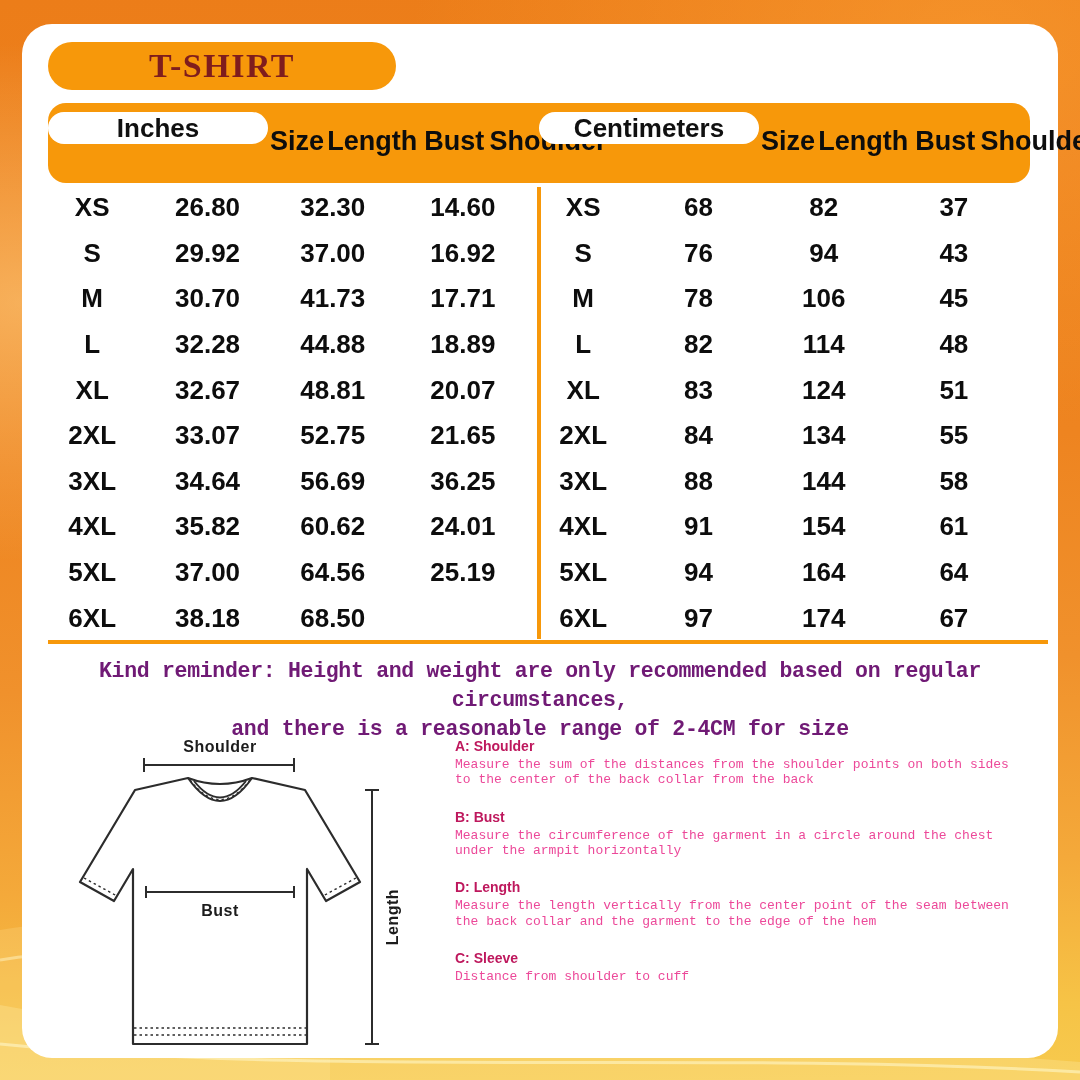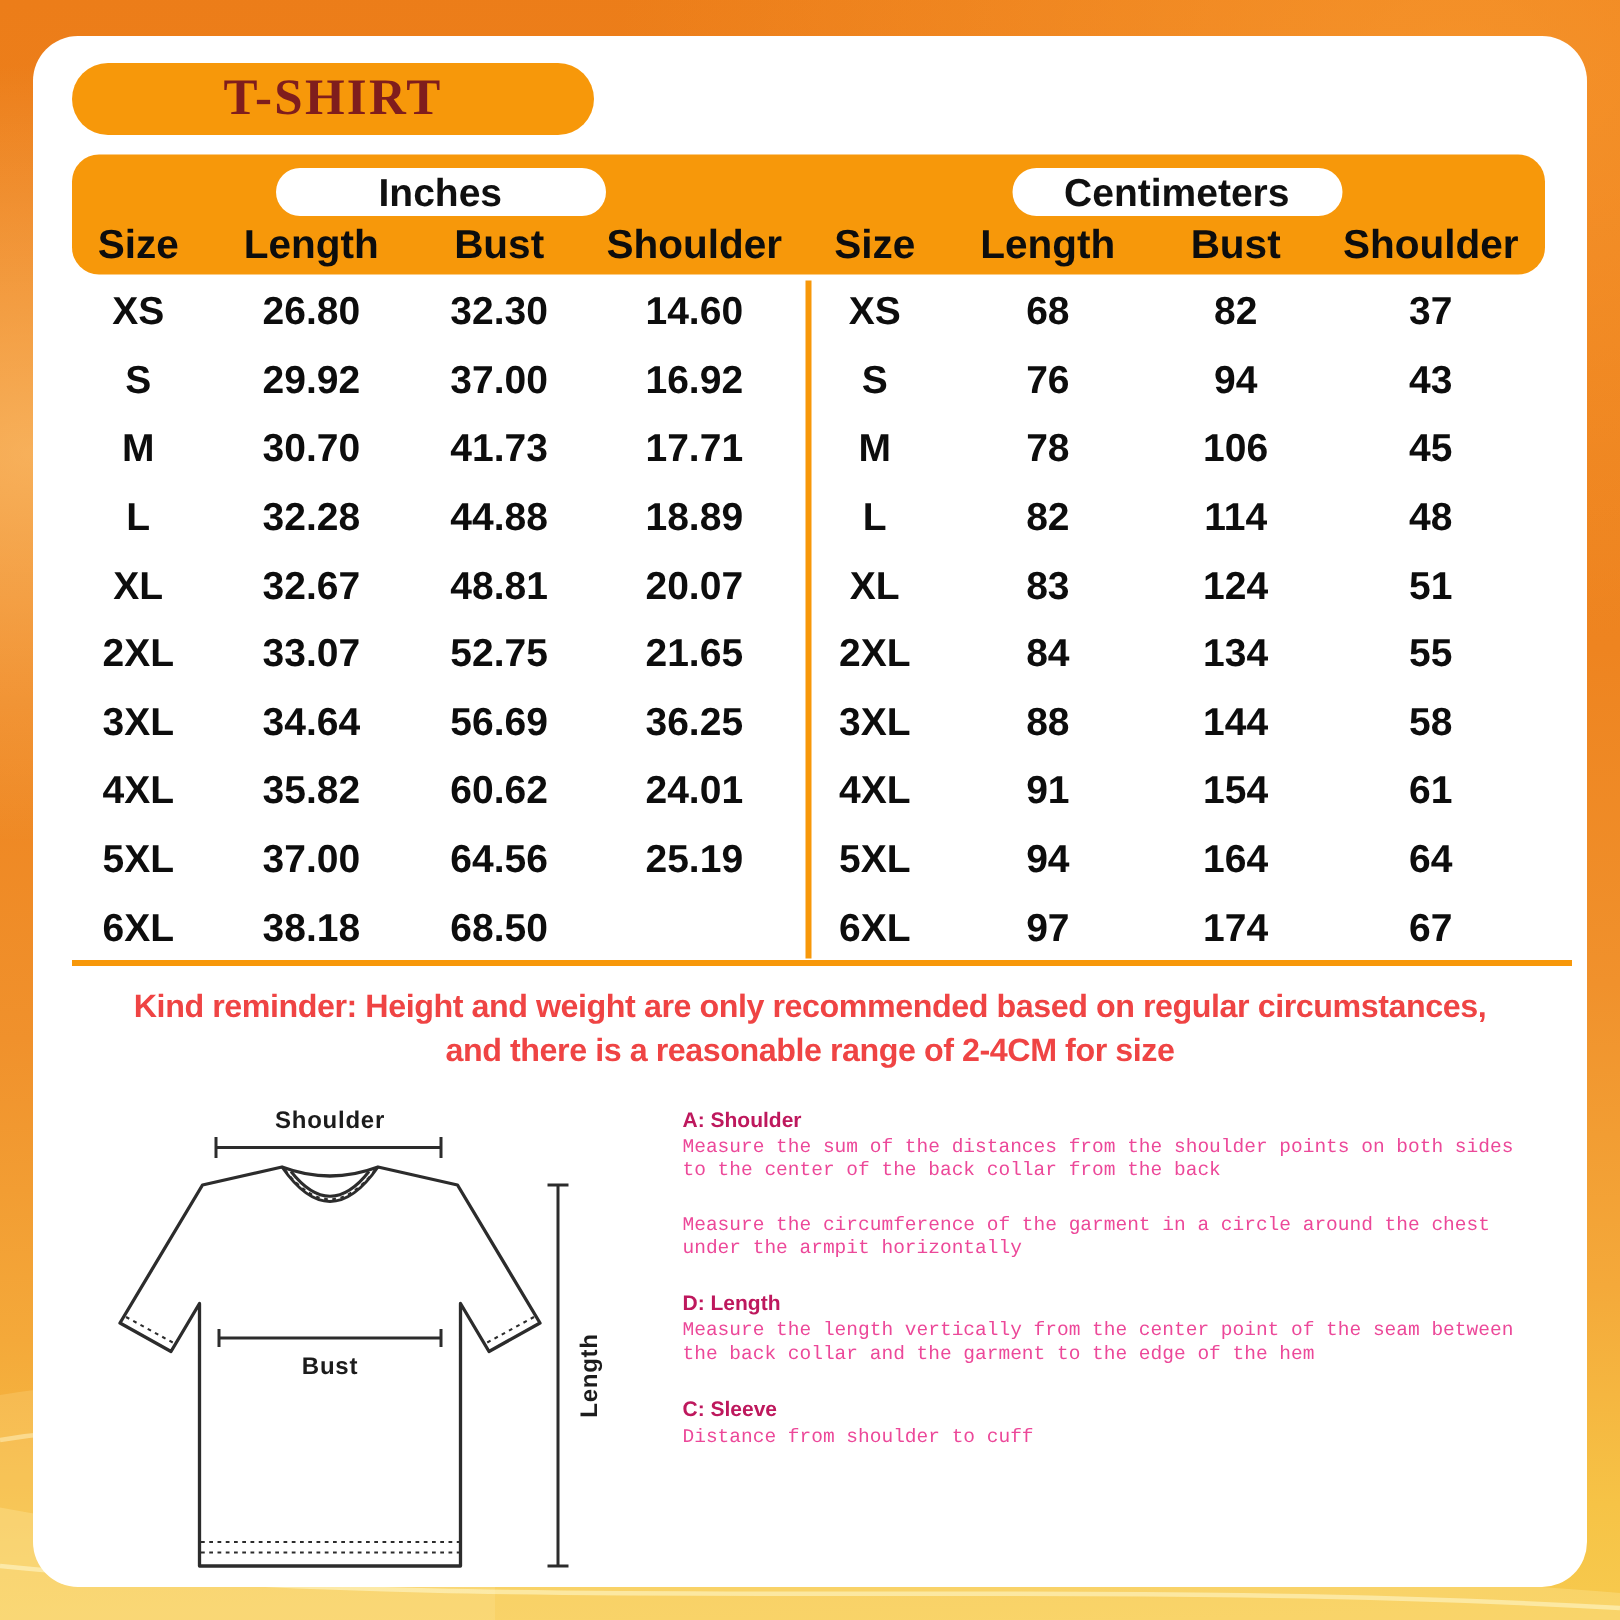--- a/index.html
+++ b/index.html
@@ -31,21 +31,21 @@
   }
   .title-pill span{
     font-family:"Liberation Serif", serif;font-weight:700;font-size:34px;
     color:#7f1d1d;letter-spacing:1.5px;
   }
   
   .band{
     position:absolute;left:26px;top:79px;width:982px;height:80px;
     background:var(--accent);border-radius:18px;display:flex;
   }
-  .band-half{width:491px;display:flex;flex-direction:column;}
+  .band-half{width:491px;display:flex;flex-direction:row;}
   .unit-row{height:44px;display:flex;align-items:center;justify-content:center;}
   .unit-pill{
     min-width:220px;height:32px;padding:0 26px;background:#ffffff;border-radius:16px;
     display:flex;align-items:center;justify-content:center;
     font-weight:700;font-size:26px;color:#101010;margin-top:6px;
   }
   .cols{flex:1;}
   .cols,.trow{
     display:grid;grid-template-columns:18% 29% 22% 31%;align-items:center;
   }
@@ -58,21 +58,21 @@
   .trow .cell{font-weight:700;font-size:26px;text-align:center;color:#0d0d0d;}
   .v-divider{
     position:absolute;left:515px;top:163px;width:4px;height:452px;background:var(--accent);
   }
   .h-divider{
     position:absolute;left:26px;top:616px;width:1000px;height:4px;background:var(--accent);
   }
   
   .reminder{
     position:absolute;left:18px;top:633px;width:1000px;text-align:center;
-    font-weight:700;font-size:21.5px;line-height:1.35;letter-spacing:-0.3px;color:#ef4444;
+    font-weight:700;font-size:21.5px;line-height:1.35;letter-spacing:-0.3px;color:#701a75;font-family:Liberation Mono, monospace;
   }
   
   .diagram{position:absolute;left:38px;top:708px;width:390px;height:330px;}
   .diagram text{font-family:"Liberation Sans",sans-serif;font-weight:700;font-size:16px;fill:#1c1c1c;letter-spacing:.5px;}
   
   .guide{position:absolute;left:433px;top:714px;width:575px;}
   .guide-item{margin-bottom:21px;}
   .guide-item h3{font-size:14px;font-weight:700;margin-bottom:3px;color:#be185d;}
   .guide-item p{font-size:13px;line-height:1.18;color:#ec4899;font-family:Liberation Mono, monospace;}
 </style>
@@ -288,20 +288,21 @@
     </g>
     <text x="338" y="185" text-anchor="middle" transform="rotate(-90 338 185)">Length</text>
   </svg>
 
   <div class="guide">
     <div class="guide-item">
       <h3>A: Shoulder</h3>
       <p>Measure the sum of the distances from the shoulder points on both sides to the center of the back collar from the back</p>
     </div>
     <div class="guide-item">
+      <h3>B: Bust</h3>
       <p>Measure the circumference of the garment in a circle around the chest under the armpit horizontally</p>
     </div>
     <div class="guide-item">
       <h3>D: Length</h3>
       <p>Measure the length vertically from the center point of the seam between the back collar and the garment to the edge of the hem</p>
     </div>
     <div class="guide-item">
       <h3>C: Sleeve</h3>
       <p>Distance from shoulder to cuff</p>
     </div>

